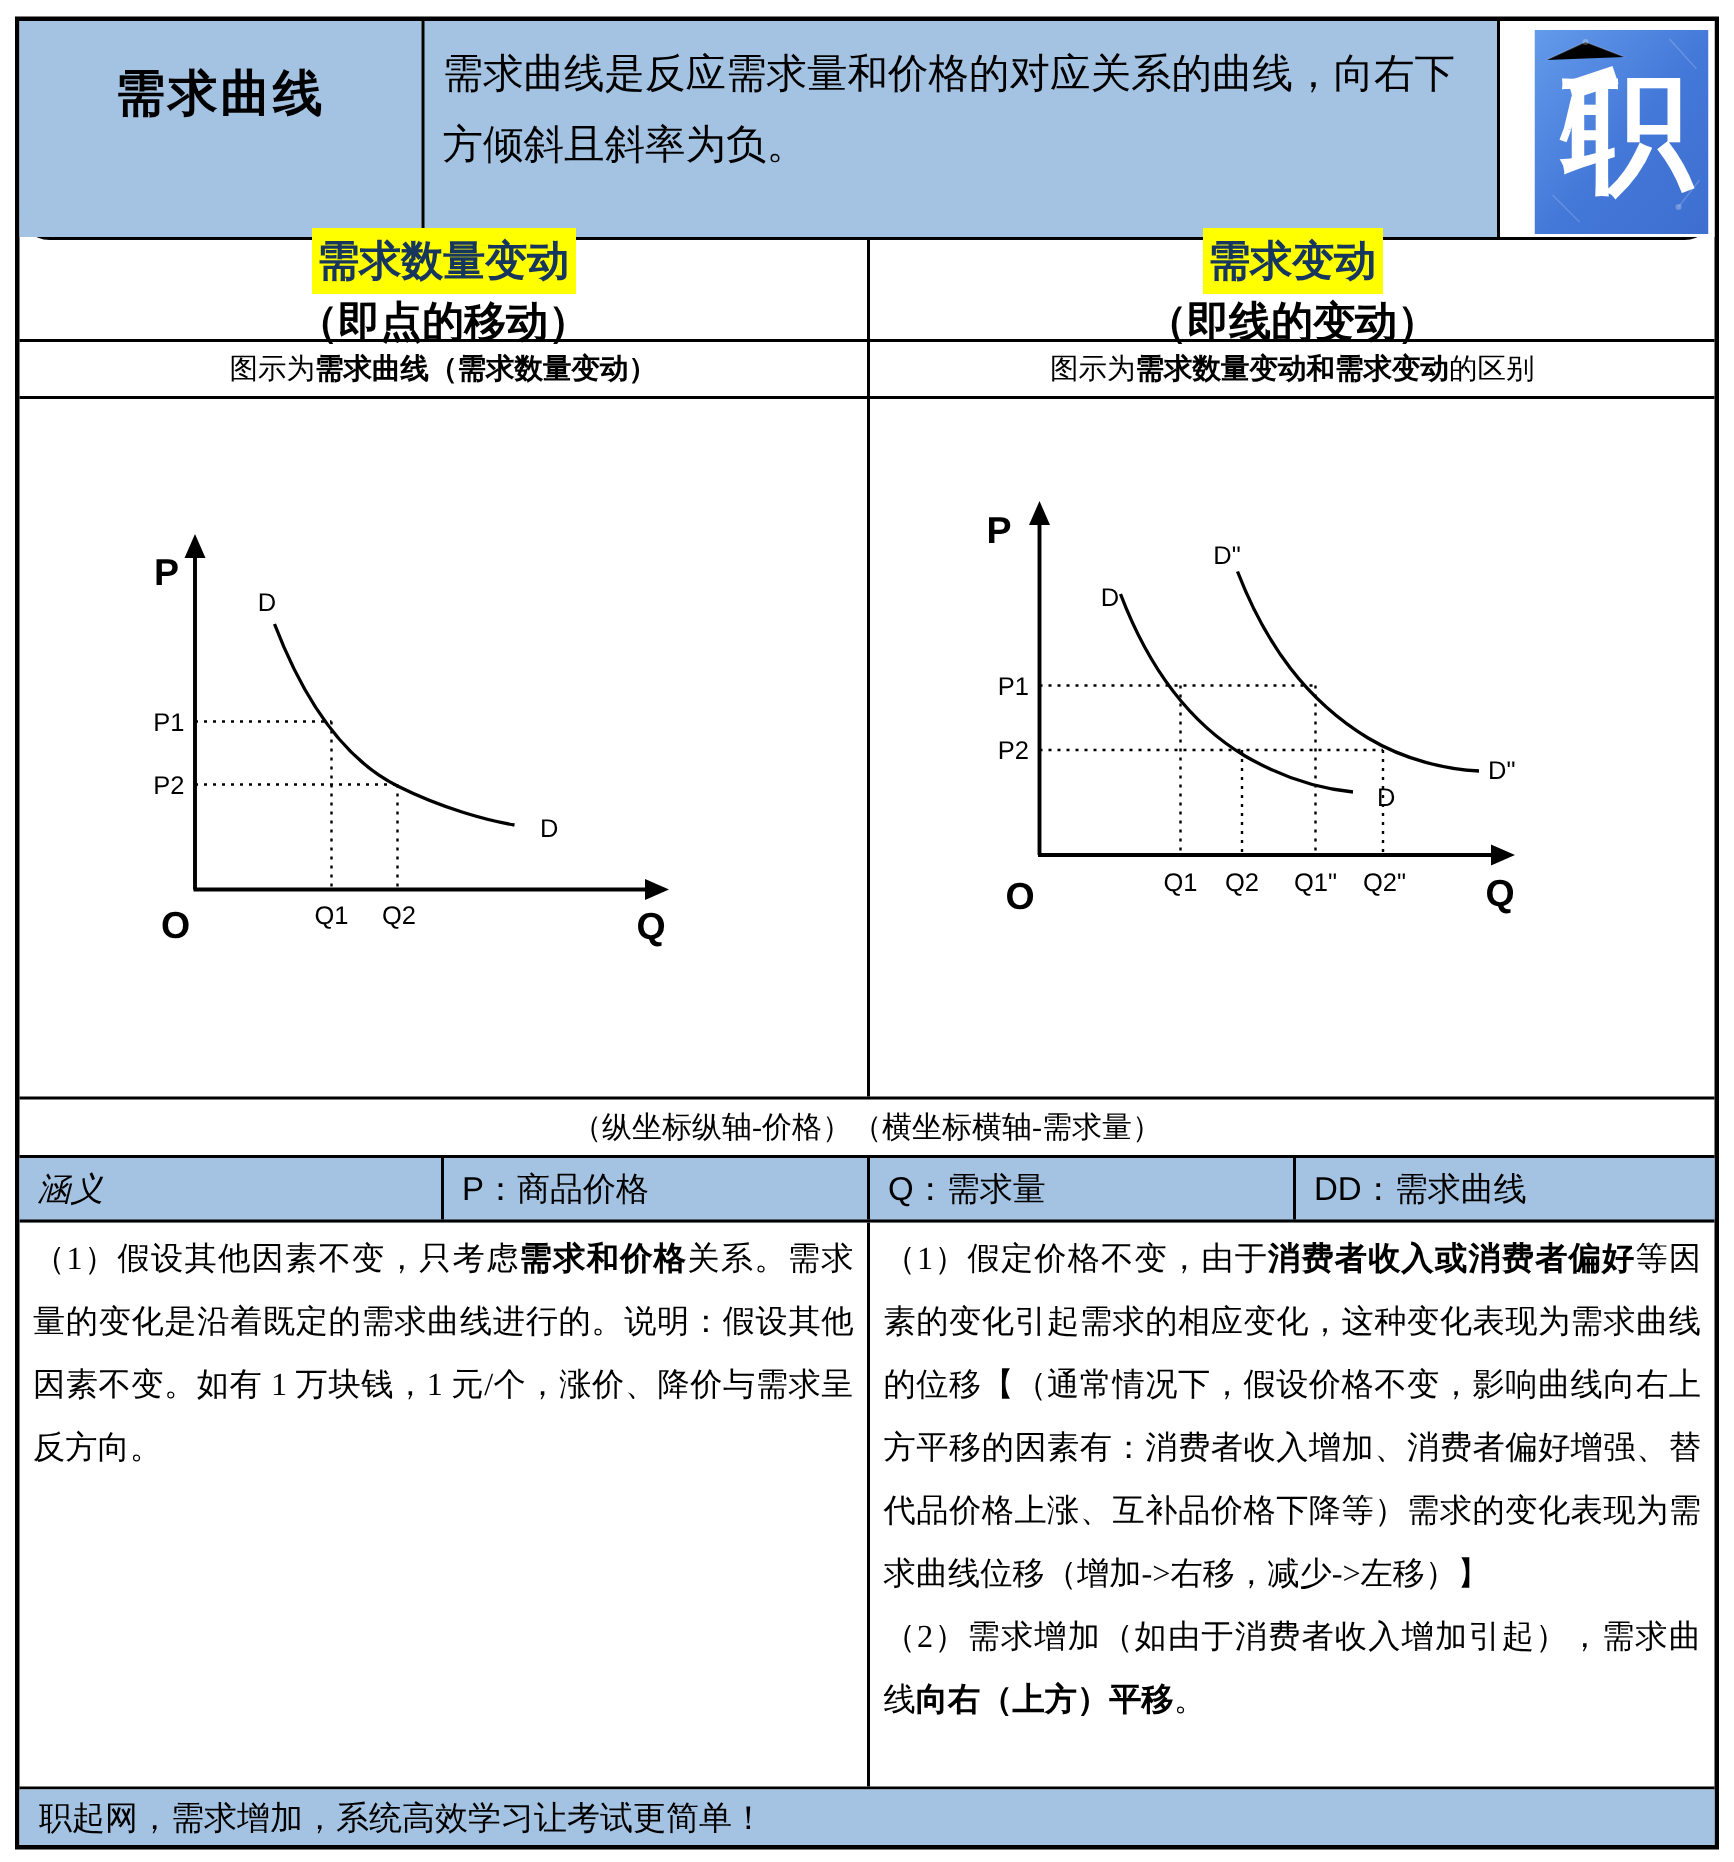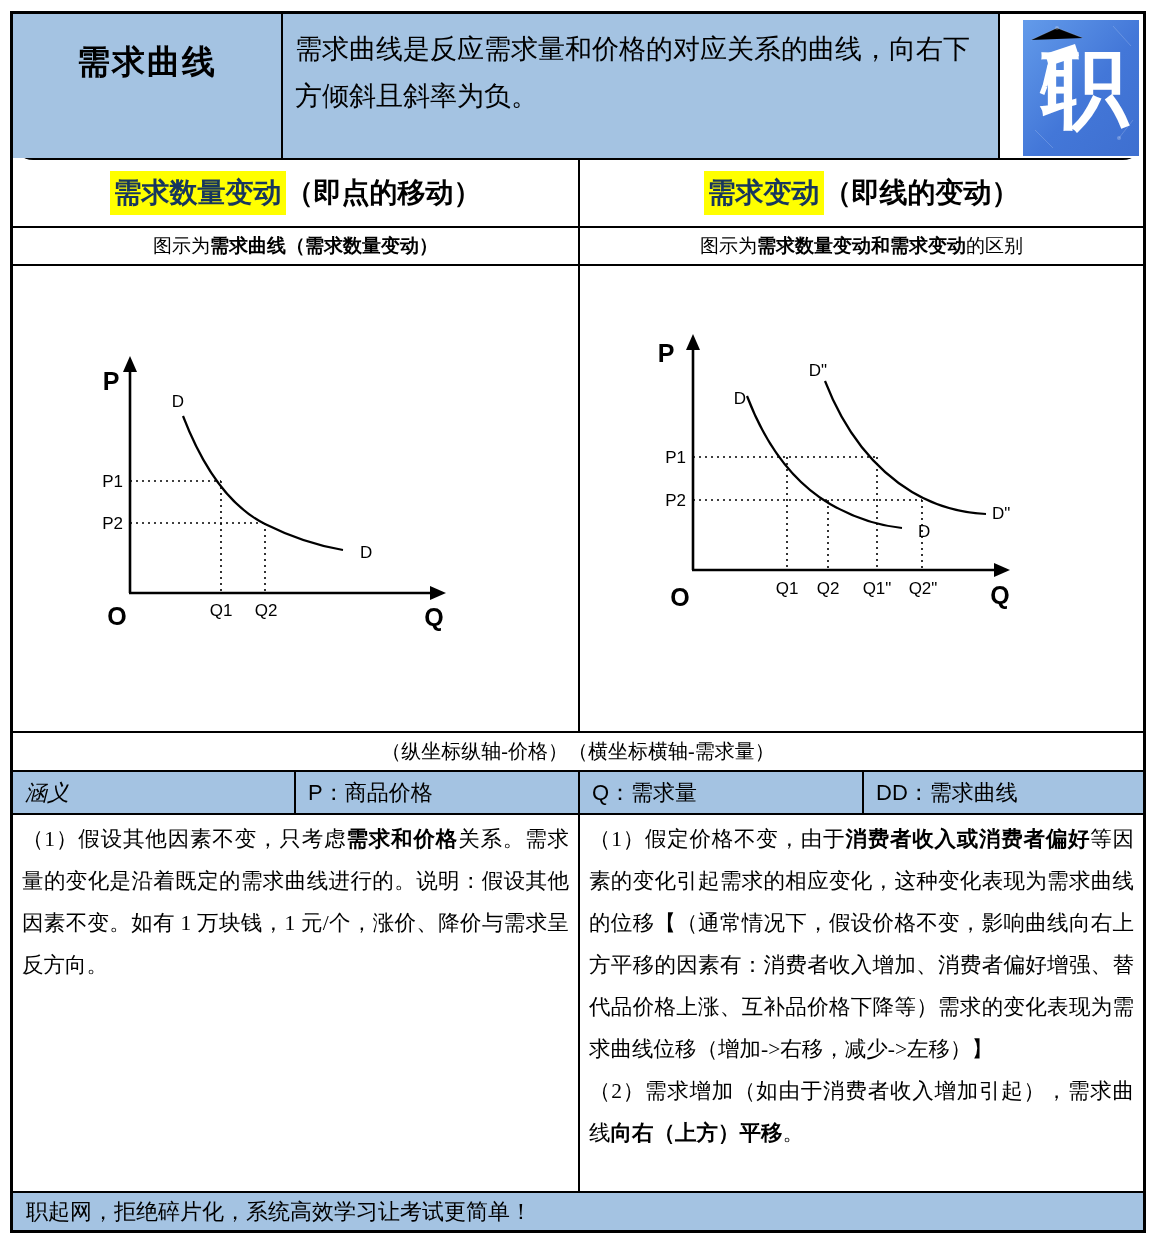--- a/index.html
+++ b/index.html
@@ -18,21 +18,21 @@
   .hdr-title .t{margin-top:26px;font-size:33px;font-weight:bold;letter-spacing:2px;}
   .hdr-desc{left:268px;width:719px;background:var(--blue);border-left:2px solid #000;border-right:2px solid #000;
             padding:12px 18px 0 12px;font-size:27px;line-height:47px;}
   .hdr-logo{left:987px;width:143px;background:#fff;}
   .logo-box{position:absolute;left:23px;top:6px;width:116px;height:136px;}
 
   
   .r2{top:146px;height:68px;}
   .half-l{left:0;width:565px;}
   .half-r{left:565px;width:565px;}
-  .sect{display:flex;align-items:center;justify-content:center;font-size:28px;font-weight:bold;}
+  .sect{display:flex;align-items:center;justify-content:center;font-size:28px;font-weight:bold;flex-direction:column;}
   .rhl{background:var(--yellow);color:#17365D;padding:3px 4px;}
 
   
   .r3{top:214px;height:38px;}
   .cap{display:flex;align-items:center;justify-content:center;font-size:19px;}
 
   
   .r4{top:252px;height:467px;}
   .diag{overflow:hidden;}
   .diag svg{display:block;}
@@ -201,16 +201,16 @@
     <div class="row r7">
       <div class="cell half-l body-cell">
         <p><span>（1）</span><span class="ru">假设其他因素不变，只考虑</span><span class="rb ru">需求和价格</span><span class="ru">关系。需求量的变化是沿着既定的需求曲线进行的。</span><span>说明：假设其他因素不变。如有 1 万块钱，1 元/个，涨价、降价与需求呈反方向。</span></p>
       </div>
       <div class="cell half-r body-cell vline">
         <p><span>（1）假定价格不变，由于</span><span class="rb">消费者收入或消费者偏好</span><span>等因素的变化引起需求的相应变化，这种变化表现为需求曲线的位移【（通常情况下，</span><span class="ru">假设价格不变，影响曲线向右上方平移的因素有：</span><span>消费者收入增加、消费者偏好增强、替代品价格上涨、互补品价格下降等）需求的变化表现为需求曲线位移（增加-&gt;右移，减少-&gt;左移）】</span></p>
         <p><span>（2）需求增加（如由于消费者收入增加引起），需求曲线</span><span class="rb">向右（上方）平移</span><span>。</span></p>
       </div>
     </div>
 
-    <div class="row r8">职起网，拒绝碎片化，系统高效学习让考试更简单！</div>
+    <div class="row r8">职起网，需求增加，系统高效学习让考试更简单！</div>
 
   </div>
 </div>
 
 </body></html>

